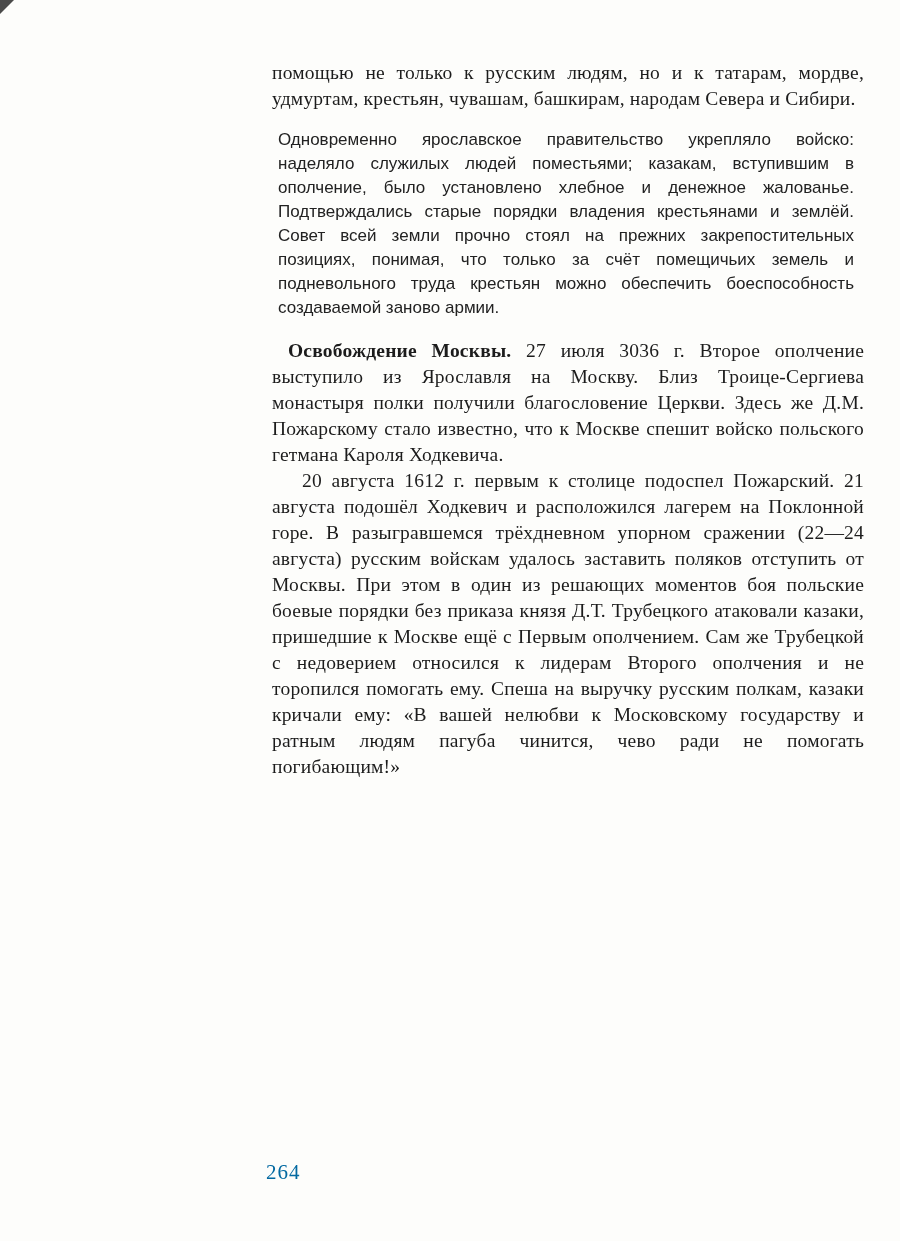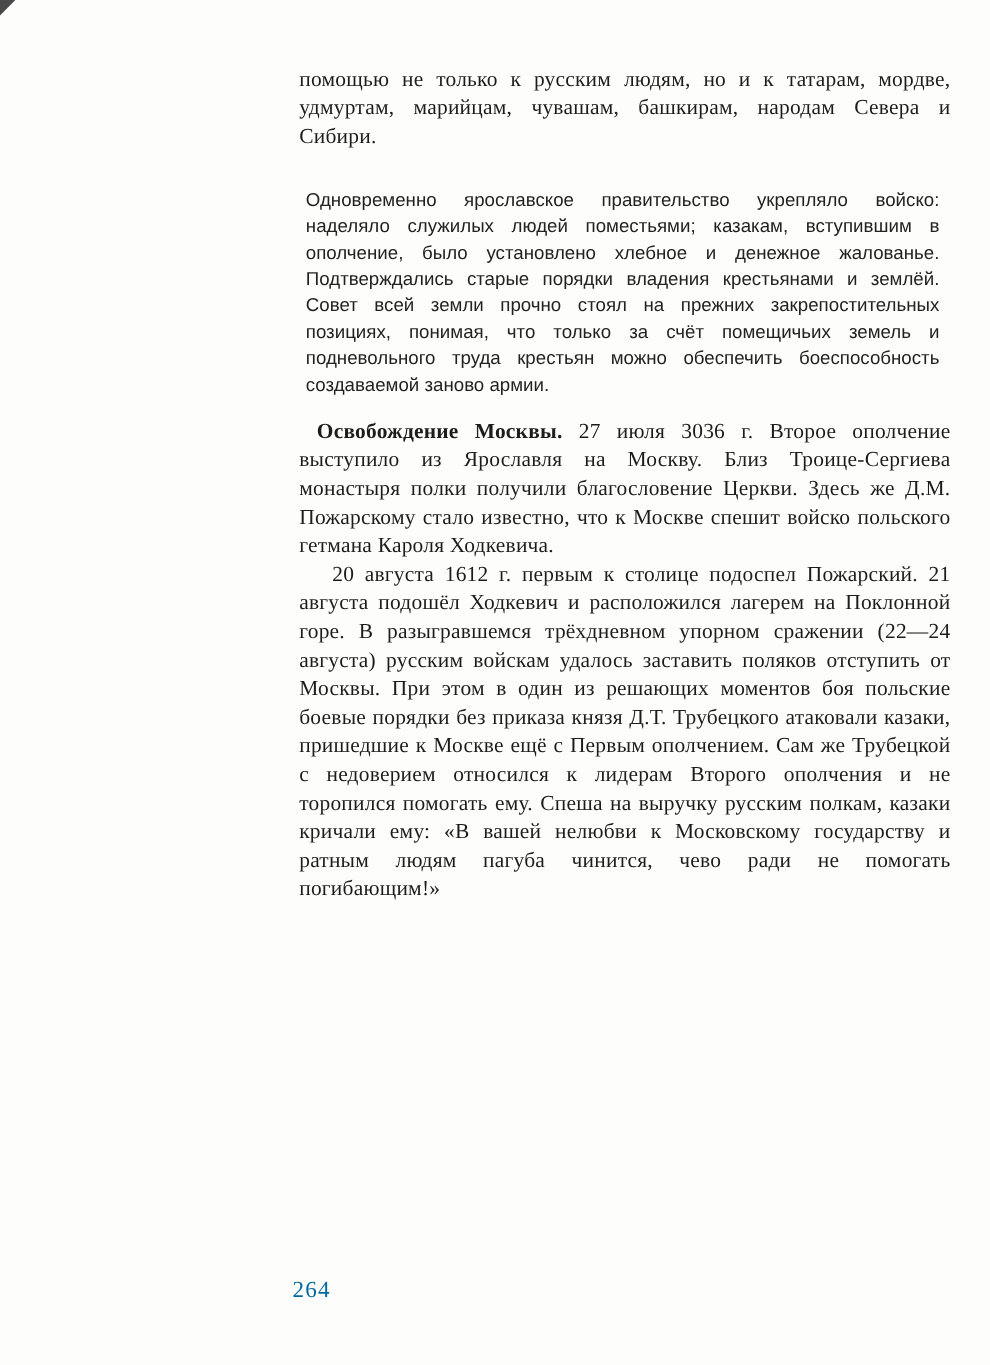--- a/index.html
+++ b/index.html
@@ -35,21 +35,21 @@
     margin: 0;
     font-size: 19.5px;
     line-height: 26px;
     text-align: justify;
     letter-spacing: 0.2px;
   }
   p.indent {
     text-indent: 30px;
   }
   p.inset {
-    margin: 32px 0 18px 6px;
+    margin: 16px 0 18px 6px;
     width: 576px;
     font-family: "Liberation Sans", sans-serif;
     font-size: 17px;
     line-height: 24px;
     text-align: justify;
     color: #222;
   }
   .gap-after {
     margin-bottom: 14px;
   }
@@ -66,21 +66,21 @@
     color: #0369a1;
   }
 </style>
 </head>
 <body>
 
 <div class="scan-corner"></div>
 
 <div class="text-block">
 
-  <p class="para gap-after">помощью не только к русским людям, но и к татарам, мордве, удмуртам, марийцам, чувашам, башкирам, народам Севера и Сибири.</p>
+  <p class="para gap-after">помощью не только к русским людям, но и к татарам, мордве, удмуртам, крестьян, чувашам, башкирам, народам Севера и Сибири.</p>
 
   <p class="inset">Одновременно ярославское правительство укрепляло войско: наделяло служилых людей поместьями; казакам, вступившим в ополчение, было установлено хлебное и денежное жалованье. Подтверждались старые порядки владения крестьянами и землёй. Совет всей земли прочно стоял на прежних закрепостительных позициях, понимая, что только за счёт помещичьих земель и подневольного труда крестьян можно обеспечить боеспособность создаваемой заново армии.</p>
 
 
   <p class="para"><span class="bold">Освобождение Москвы.</span> <span>27 июля 3036 г. Второе ополчение выступило из Ярославля на Москву. Близ Троице-Сергиева монастыря полки получили благословение Церкви. Здесь же Д.М. Пожарскому стало известно, что к Москве спешит войско польского гетмана Кароля Ходкевича.</span></p>
 
   <p class="para indent">20 августа 1612 г. первым к столице подоспел Пожарский. 21 августа подошёл Ходкевич и расположился лагерем на Поклонной горе. В разыгравшемся трёхдневном упорном сражении (22—24 августа) русским войскам удалось заставить поляков отступить от Москвы. При этом в один из решающих моментов боя польские боевые порядки без приказа князя Д.Т. Трубецкого атаковали казаки, пришедшие к Москве ещё с Первым ополчением. Сам же Трубецкой с недоверием относился к лидерам Второго ополчения и не торопился помогать ему. Спеша на выручку русским полкам, казаки кричали ему: «В вашей нелюбви к Московскому государству и ратным людям пагуба чинится, чево ради не помогать погибающим!»</p>
 
 
 </div>

